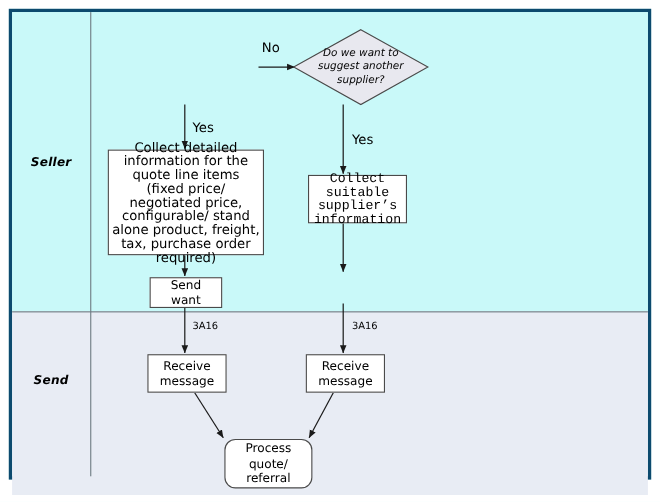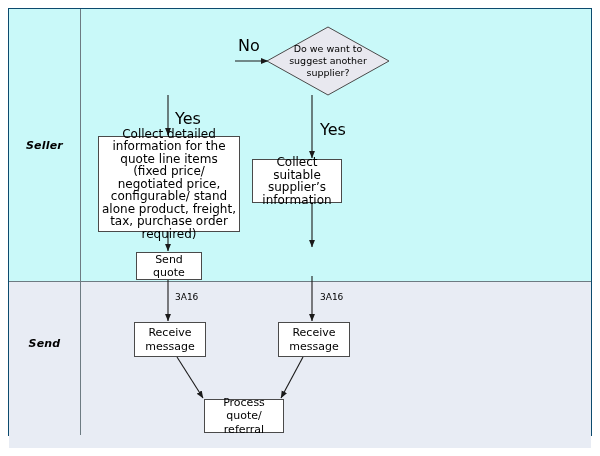--- a/index.html
+++ b/index.html
@@ -20,21 +20,21 @@
     background: #ffffff;
   }
   
   .frame {
     position: absolute;
     left: 8px;
     top: 8px;
     width: 584px;
     height: 428px;
     box-sizing: border-box;
-    border: 1px solid #0c4a6e;
+    border: 3px solid #0c4a6e;
     background: #cdf8f8;
   }
   .lane-seller {
     position: absolute;
     left: 0;
     top: 0;
     width: 100%;
     height: 272px;
     background: #c9f9f9;
   }
@@ -112,21 +112,21 @@
     justify-content: center;
     text-align: center;
     font-size: 9.5px;
     line-height: 12px;
     color: #000000;
     padding: 0 18px;
     box-sizing: border-box;
   }
   .edge-label {
     position: absolute;
-    font-size: 16px;
+    font-size: 12px;
     color: #000000;
     white-space: nowrap;
   }
 </style>
 </head>
 <body>
 
 <div id="canvas">
 
   <div class="frame">
@@ -163,47 +163,47 @@
 
       <line x1="303" y1="357" x2="281" y2="398" marker-end="url(#arrow)"></line>
     </g>
   </svg>
 
 
   <div class="diamond-wrap" style="left:266px; top:26px; width:124px; height:70px;">
     <svg width="124" height="70" viewBox="0 0 124 70" xmlns="http://www.w3.org/2000/svg">
       <polygon points="62,1 123,35 62,69 1,35" fill="#e8e8ef" stroke="#4a4a4a" stroke-width="1"></polygon>
     </svg>
-    <div class="diamond-label" style="padding:0 12px;">Do we want to suggest another supplier?</div>
+    <div class="diamond-label" style="padding:0 12px;font-style:italic;">Do we want to suggest another supplier?</div>
   </div>
 
   <div class="edge-label" style="left:238px; top:36px;">No</div>
   <div class="edge-label" style="left:175px; top:109px;">Yes</div>
   <div class="edge-label" style="left:320px; top:120px;">Yes</div>
   <div class="edge-label" style="left:175px; top:292px; font-size:9px;">3A16</div>
   <div class="edge-label" style="left:320px; top:292px; font-size:9px;">3A16</div>
 
   <div class="node box" style="left:98px; top:136px; width:142px; height:96px;">
     <span>Collect detailed information for the quote line items (fixed price/ negotiated price, configurable/ stand alone product, freight, tax, purchase order required)</span>
   </div>
 
-  <div class="node box" style="left:252px; top:159px; width:90px; height:44px;">
+  <div class="node box" style="left:280px; top:159px; width:90px; height:44px;font-family:Liberation Mono, monospace;">
     <span>Collect suitable supplier’s information</span>
   </div>
 
   <div class="node box small" style="left:136px; top:252px; width:66px; height:28px;">
-    <span>Send quote</span>
+    <span>Send want</span>
   </div>
 
 
   <div class="node box small" style="left:134px; top:322px; width:72px; height:35px;">
     <span>Receive message</span>
   </div>
 
   <div class="node box small" style="left:278px; top:322px; width:72px; height:35px;">
     <span>Receive message</span>
   </div>
 
-  <div class="node box small" style="left:204px; top:399px; width:80px; height:34px;">
+  <div class="node box small" style="left:204px; top:399px; width:80px; height:45px;border-radius:10px;">
     <span>Process quote/ referral</span>
   </div>
 
 </div>
 
 </body></html>

